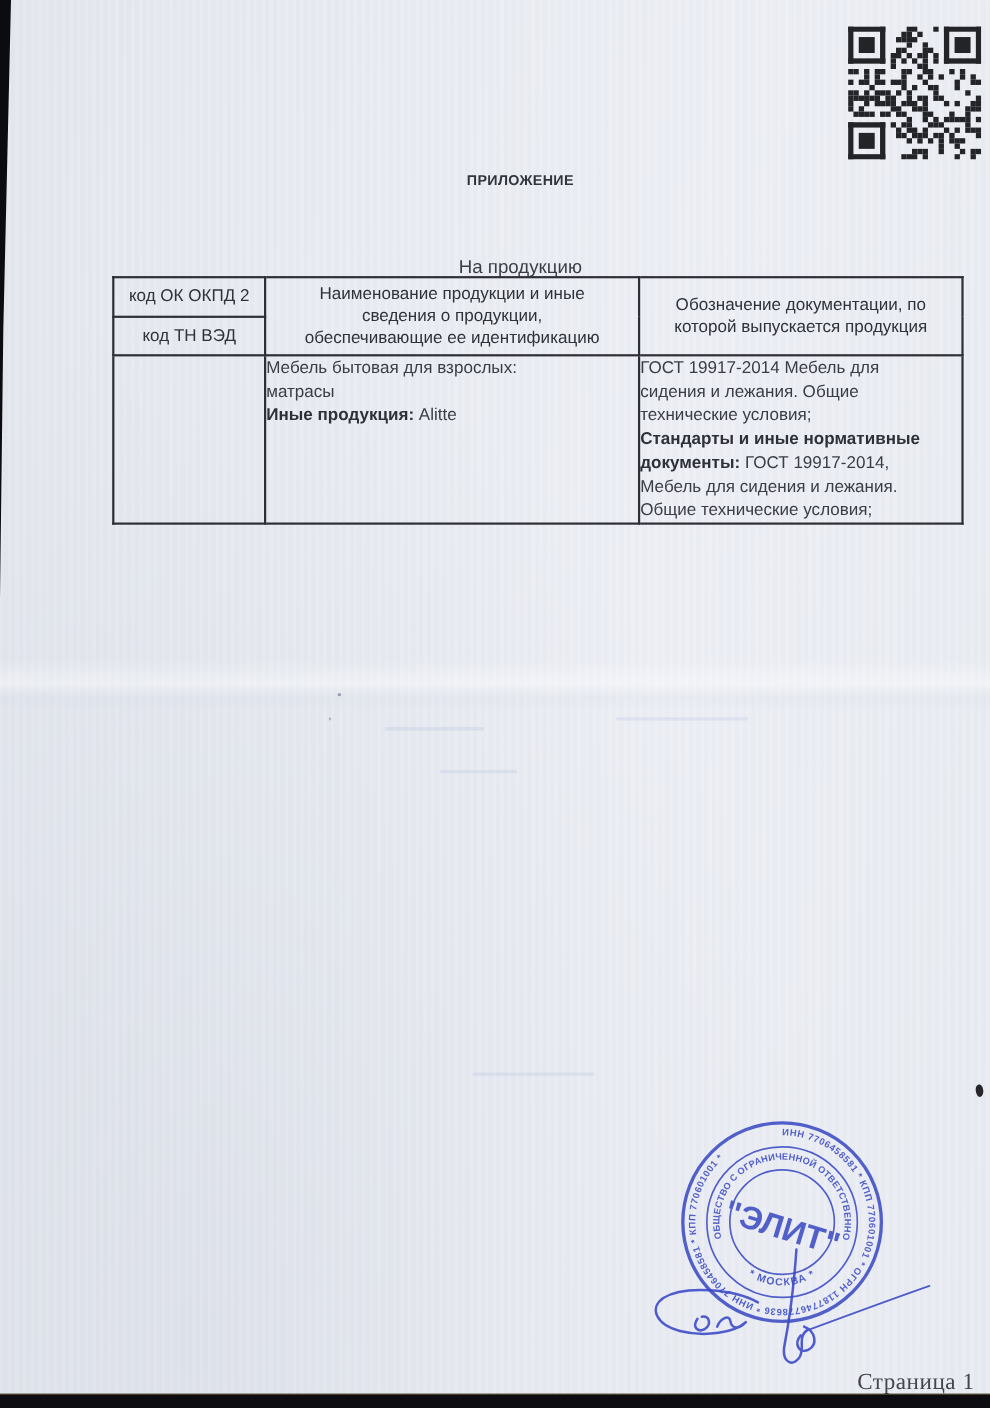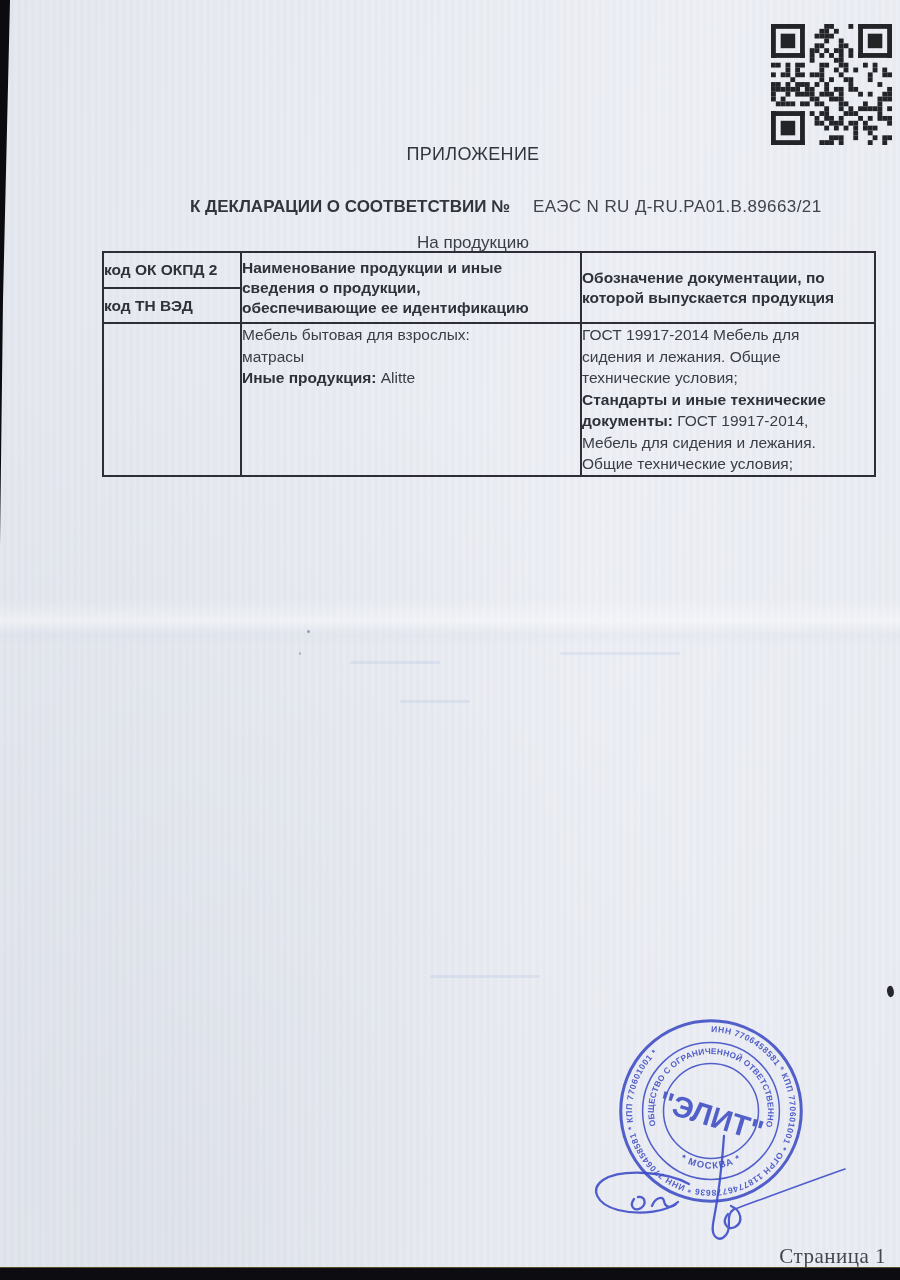--- a/index.html
+++ b/index.html
@@ -7,29 +7,29 @@
     position:relative;width:900px;height:1280px;overflow:hidden;
     background:
       radial-gradient(ellipse at 20% 95%, rgba(190,196,210,.25), rgba(0,0,0,0) 55%),
       linear-gradient(100deg,#e4e7ee 0%,#e9ecf2 32%,#edeff5 62%,#e8ebf1 100%);
     font-family:"Liberation Sans",sans-serif;color:#3a3c44;
   }
   .band{position:absolute;left:0;top:600px;width:900px;height:46px;
     background:linear-gradient(to bottom,rgba(255,255,255,0) 0%,rgba(255,255,255,.38) 45%,rgba(210,216,228,.18) 75%,rgba(255,255,255,0) 100%);}
   .streaks{position:absolute;inset:0;
     background:repeating-linear-gradient(90deg,rgba(255,255,255,.05) 0 3px,rgba(170,178,196,.04) 3px 7px);}
-  .title{position:absolute;left:473px;top:144px;transform:translateX(-50%);
-    font-size:18px;font-weight:normal;color:#33353d;letter-spacing:.3px;white-space:nowrap;}
+  .title{position:absolute;left:473px;top:156px;transform:translateX(-50%);
+    font-size:13px;font-weight:bold;color:#33353d;letter-spacing:.3px;white-space:nowrap;}
   .subtitle{position:absolute;left:190px;top:197px;font-size:17px;white-space:nowrap;}
   .subtitle .lbl{font-weight:bold;color:#33353d;}
   .subtitle .num{margin-left:23px;letter-spacing:.4px;color:#41434c;}
   .caption{position:absolute;left:473px;top:233px;transform:translateX(-50%);font-size:17px;color:#3c3e47;text-align:center;}
   table.doc{position:absolute;left:102px;top:251px;width:772px;border-collapse:collapse;table-layout:fixed;}
   table.doc td{border:2px solid #2e2f36;padding:0;}
-  td.hd{font-weight:bold;font-size:15.5px;vertical-align:middle;
+  td.hd{font-weight:normal;font-size:15.5px;text-align:center;vertical-align:middle;
     color:#303239;line-height:20px;white-space:pre-line;margin-left:24px;}
   td.bd{vertical-align:top;font-size:15.5px;line-height:21.5px;color:#3b3d46;
     padding:9px 10px 8px 12px;white-space:pre-line;}
   td.bd b{color:#2f3138;}
   .qr{position:absolute;left:771px;top:24px;width:121px;height:121px;opacity:.94;}
   .stamp{position:absolute;left:616px;top:1016px;width:190px;height:190px;opacity:.88;}
   .sig{position:absolute;left:580px;top:1120px;width:280px;height:135px;}
   .pageno{position:absolute;right:14px;top:1244px;font-family:"Liberation Serif",serif;
     font-size:21px;color:#44454f;letter-spacing:.5px;}
   .edgeL{position:absolute;left:0;top:0;width:12px;height:545px;}
@@ -246,23 +246,20 @@
         <rect x="52.80" y="115.20" width="4.80" height="4.80"></rect>
         <rect x="57.60" y="115.20" width="4.80" height="4.80"></rect>
         <rect x="67.20" y="115.20" width="4.80" height="4.80"></rect>
         <rect x="96.00" y="115.20" width="4.80" height="4.80"></rect>
         <rect x="110.40" y="115.20" width="4.80" height="4.80"></rect>
       </g>
     </svg>
 
   <div class="title">ПРИЛОЖЕНИЕ</div>
 
-  <div class="subtitle">
-    <span class="lbl">К ДЕКЛАРАЦИИ О СООТВЕТСТВИИ №</span><span class="num">ЕАЭС N RU Д-RU.РА01.В.89663/21</span>
-  </div>
 
   <div class="caption">На продукцию</div>
 
   <table class="doc">
     <colgroup>
         <col style="width:138px">
         <col style="width:340px">
         <col style="width:294px">
       </colgroup>
     <tbody>
@@ -278,21 +275,21 @@
       <td class="hd" style="height:33px">код ТН ВЭД</td>
     </tr>
     <tr style="height:143px">
       <td class="bd"></td>
       <td class="bd"><span>Мебель бытовая для взрослых:
 матрасы
 </span><b>Иные продукция:</b><span> Alitte</span></td>
       <td class="bd"><span>ГОСТ 19917-2014 Мебель для
 сидения и лежания. Общие
 технические условия;
-</span><b>Стандарты и иные технические
+</span><b>Стандарты и иные нормативные
 документы:</b><span> ГОСТ 19917-2014,
 Мебель для сидения и лежания.
 Общие технические условия;</span></td>
     </tr>
   </tbody>
     </table>
 
   <svg class="stamp" viewBox="0 0 200 200">
     <defs>
       <path id="ringPath" d="M 100,17 A 83,83 0 1,1 99.99,17" fill="none"></path>

